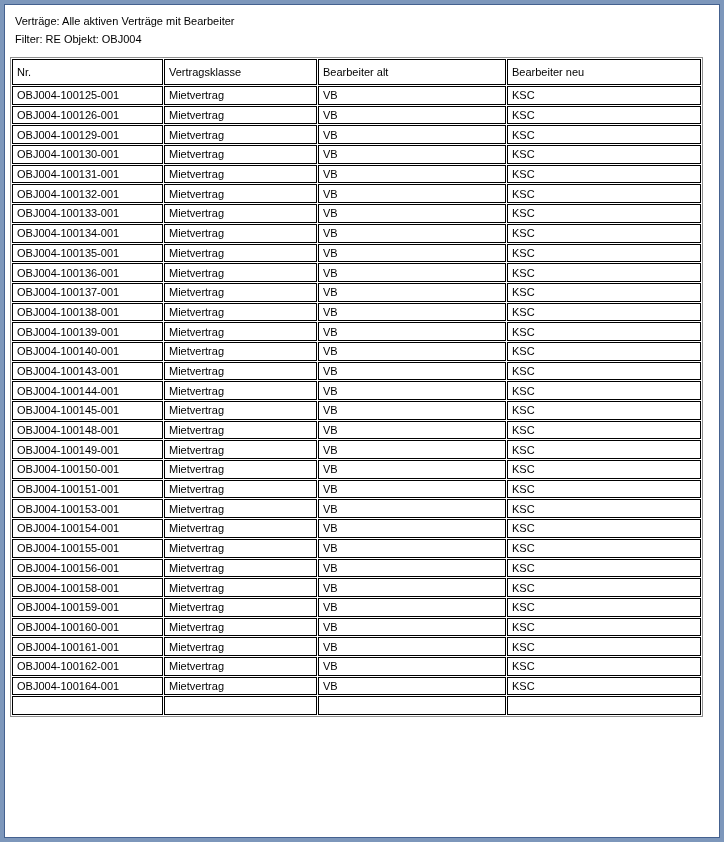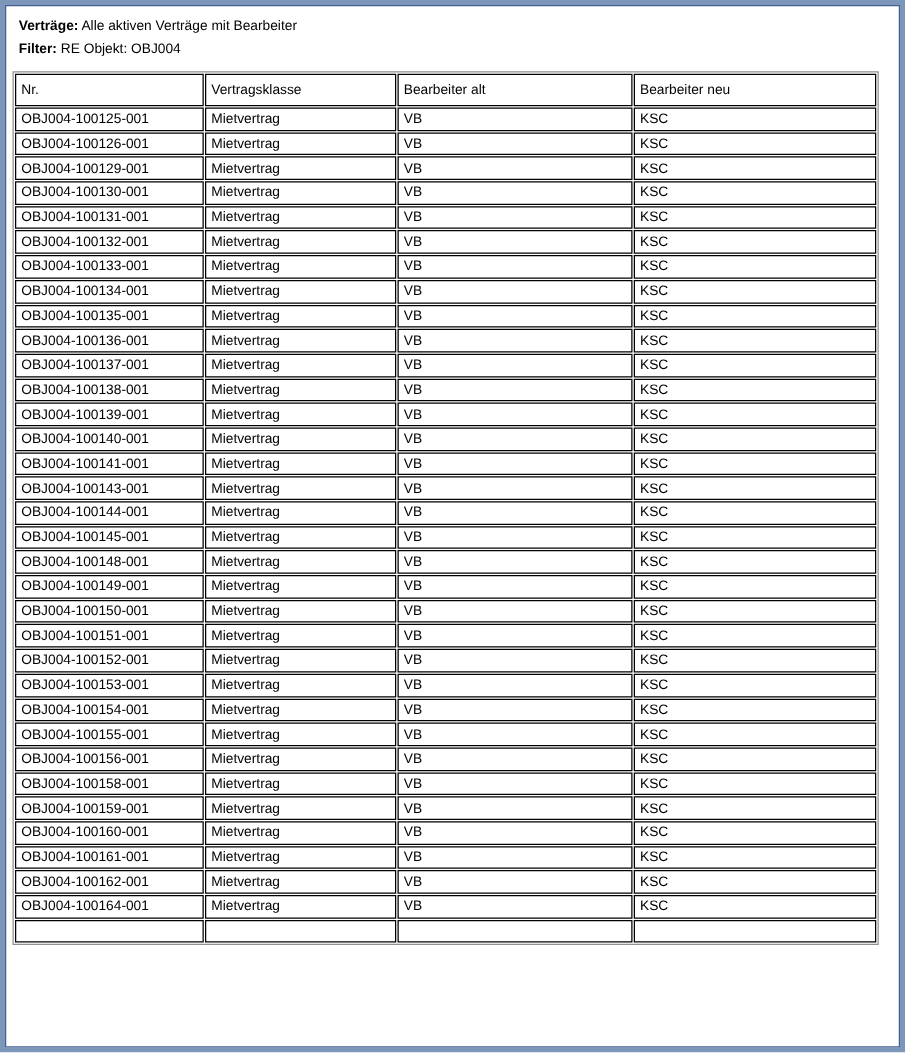--- a/index.html
+++ b/index.html
@@ -10,21 +10,21 @@
   .inner {
     width: 100%; height: 100%; box-sizing: border-box;
     border: 1px solid #44618f; overflow: hidden;
     padding: 7px 0 0 5px;
   }
   .hdr-line {
     font-family: "Liberation Sans", "DejaVu Sans", sans-serif;
     font-size: 11px; line-height: 18px; color: #000; margin-left: 5px;
     white-space: nowrap;
   }
-  .hdr-line .lbl { font-weight: bold; }
+  .hdr-line .lbl { font-weight: normal; }
   table.report {
     margin-top: 9px; width: 692px; table-layout: fixed;
     border-collapse: separate; border-spacing: 1px;
     border: 1px solid #8f8f8f; background: #fff;
   }
   .report th, .report td {
     border: 1px solid #000; background: #fff;
     font-family: "Liberation Sans", "DejaVu Sans", sans-serif;
     font-size: 11px; line-height: 14px; color: #000;
     text-align: left; vertical-align: middle;
@@ -151,26 +151,20 @@
     <td>KSC</td>
   </tr>
 
   <tr>
     <td>OBJ004-100140-001</td>
     <td>Mietvertrag</td>
     <td>VB</td>
     <td>KSC</td>
   </tr>
 
-  <tr>
-    <td>OBJ004-100141-001</td>
-    <td>Mietvertrag</td>
-    <td>VB</td>
-    <td>KSC</td>
-  </tr>
 
 
   <tr>
     <td>OBJ004-100143-001</td>
     <td>Mietvertrag</td>
     <td>VB</td>
     <td>KSC</td>
   </tr>
 
   <tr>
@@ -209,26 +203,20 @@
     <td>KSC</td>
   </tr>
 
   <tr>
     <td>OBJ004-100151-001</td>
     <td>Mietvertrag</td>
     <td>VB</td>
     <td>KSC</td>
   </tr>
 
-  <tr>
-    <td>OBJ004-100152-001</td>
-    <td>Mietvertrag</td>
-    <td>VB</td>
-    <td>KSC</td>
-  </tr>
 
   <tr>
     <td>OBJ004-100153-001</td>
     <td>Mietvertrag</td>
     <td>VB</td>
     <td>KSC</td>
   </tr>
 
   <tr>
     <td>OBJ004-100154-001</td>

